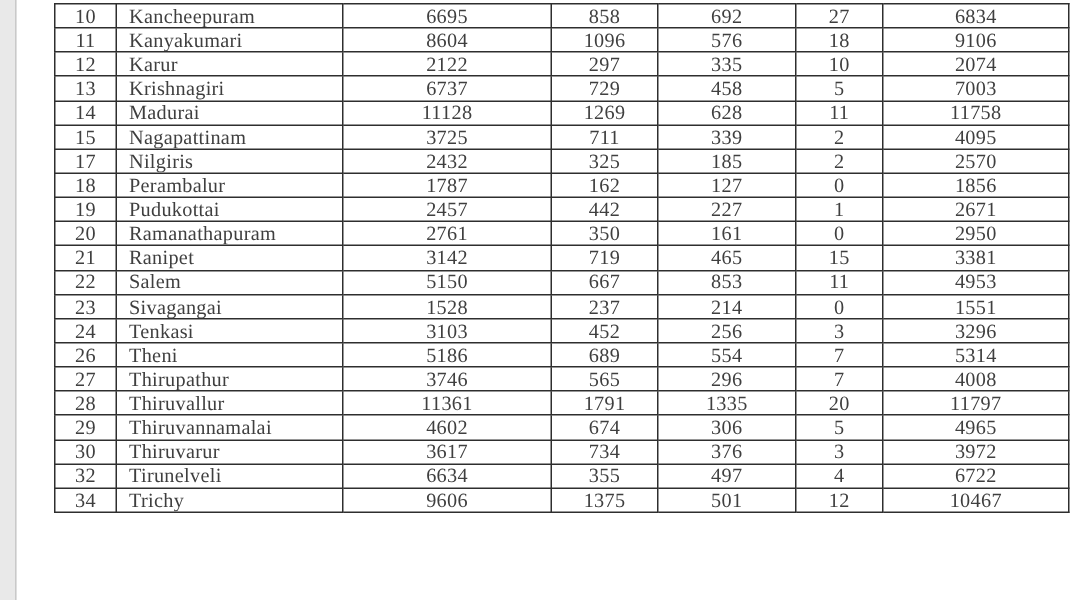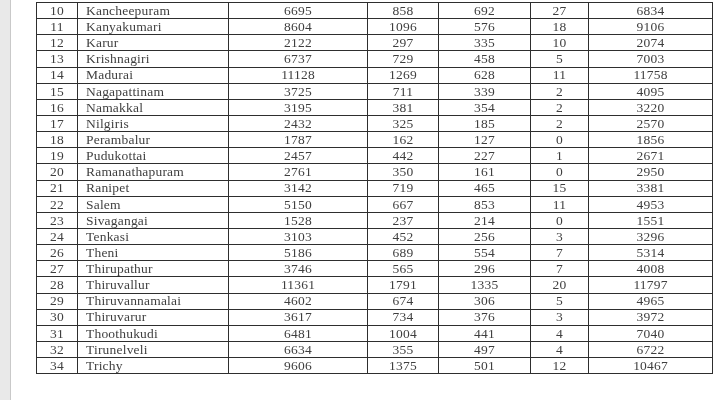--- a/index.html
+++ b/index.html
@@ -107,29 +107,20 @@
       <tr>
         <td class="col-0">15</td>
         <td class="col-1">Nagapattinam</td>
         <td class="col-2">3725</td>
         <td class="col-3">711</td>
         <td class="col-4">339</td>
         <td class="col-5">2</td>
         <td class="col-6">4095</td>
       </tr>
       <tr>
-        <td class="col-0">16</td>
-        <td class="col-1">Namakkal</td>
-        <td class="col-2">3195</td>
-        <td class="col-3">381</td>
-        <td class="col-4">354</td>
-        <td class="col-5">2</td>
-        <td class="col-6">3220</td>
-      </tr>
-      <tr>
         <td class="col-0">17</td>
         <td class="col-1">Nilgiris</td>
         <td class="col-2">2432</td>
         <td class="col-3">325</td>
         <td class="col-4">185</td>
         <td class="col-5">2</td>
         <td class="col-6">2570</td>
       </tr>
       <tr>
         <td class="col-0">18</td>
@@ -233,29 +224,20 @@
       <tr>
         <td class="col-0">30</td>
         <td class="col-1">Thiruvarur</td>
         <td class="col-2">3617</td>
         <td class="col-3">734</td>
         <td class="col-4">376</td>
         <td class="col-5">3</td>
         <td class="col-6">3972</td>
       </tr>
       <tr>
-        <td class="col-0">31</td>
-        <td class="col-1">Thoothukudi</td>
-        <td class="col-2">6481</td>
-        <td class="col-3">1004</td>
-        <td class="col-4">441</td>
-        <td class="col-5">4</td>
-        <td class="col-6">7040</td>
-      </tr>
-      <tr>
         <td class="col-0">32</td>
         <td class="col-1">Tirunelveli</td>
         <td class="col-2">6634</td>
         <td class="col-3">355</td>
         <td class="col-4">497</td>
         <td class="col-5">4</td>
         <td class="col-6">6722</td>
       </tr>
       <tr>
         <td class="col-0">34</td>

